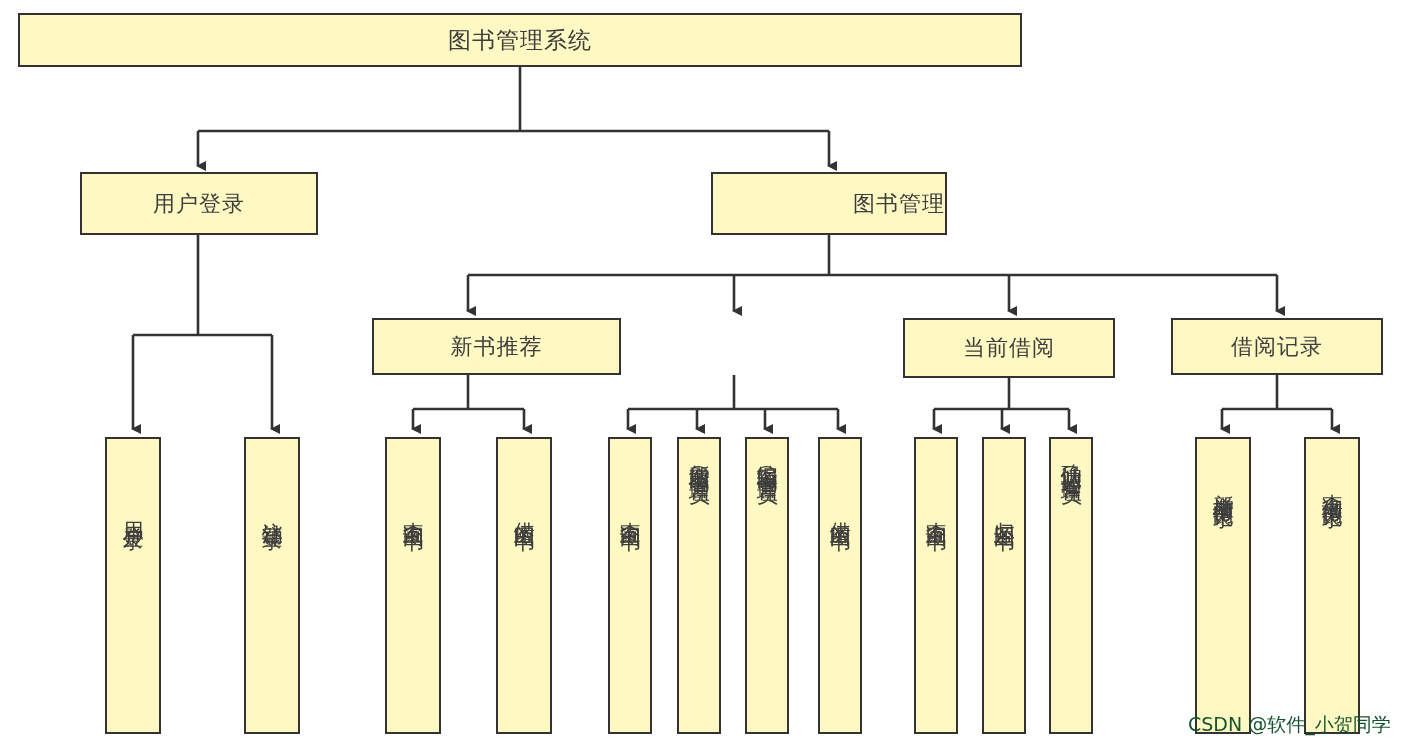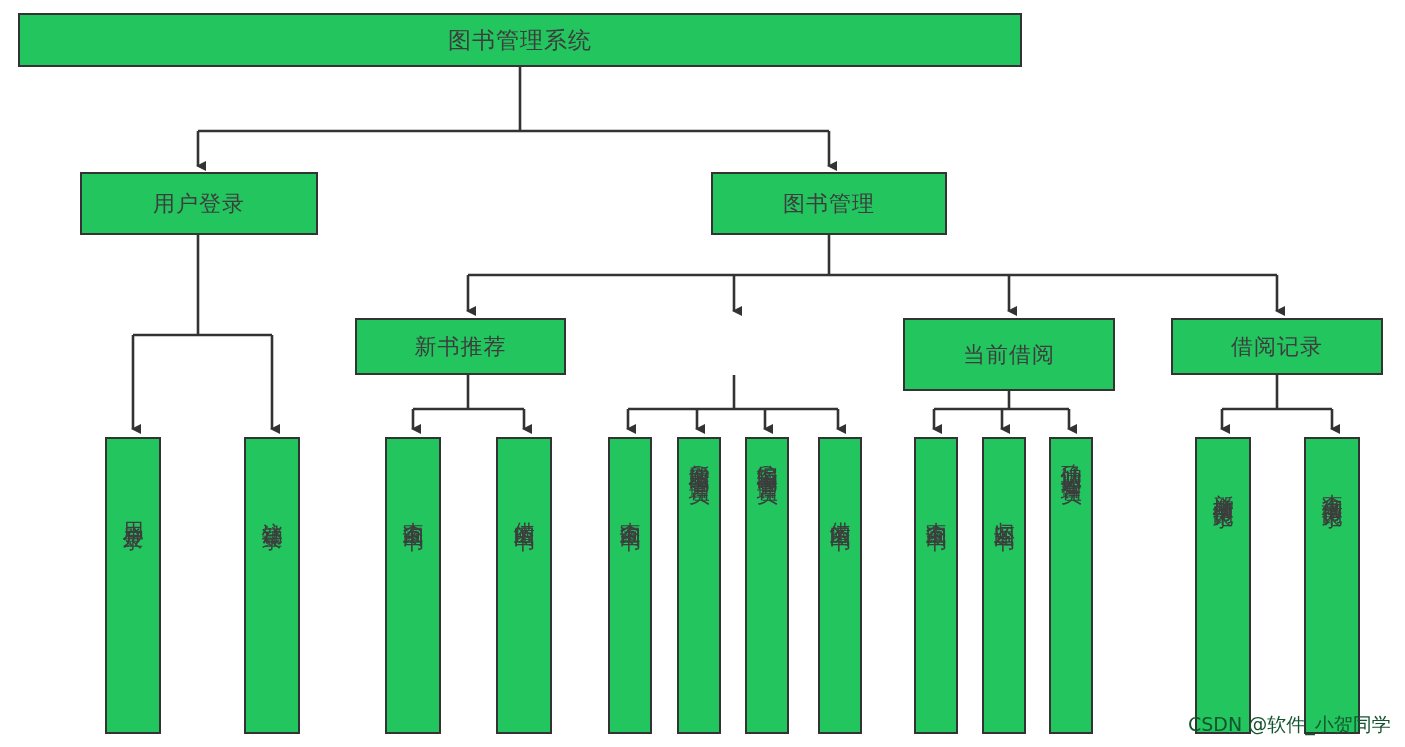--- a/index.html
+++ b/index.html
@@ -20,21 +20,21 @@
   svg#wires {
     position: absolute;
     left: 0;
     top: 0;
     width: 1405px;
     height: 747px;
   }
   .node {
     position: absolute;
     box-sizing: border-box;
-    background: #22c55e;
+    background: #fef9c3;
     border: 2px solid #333333;
     display: flex;
     align-items: center;
     justify-content: center;
     color: #3d3d3d;
     z-index: 2;
   }
   .node .label {
     font-size: 22px;
     line-height: 1.15;
@@ -130,28 +130,28 @@
     </g>
   </svg>
 
   <div class="node root" style="left:18px; top:13px; width:1004px; height:54px;">
     <span class="label">图书管理系统</span>
   </div>
 
   <div class="node level2" style="left:80px; top:172px; width:238px; height:63px;">
     <span class="label">用户登录</span>
   </div>
-  <div class="node level2" style="left:711px; top:172px; width:236px; height:63px;">
+  <div class="node level2" style="left:711px; top:172px; width:236px; height:63px;justify-content:flex-end;">
     <span class="label">图书管理</span>
   </div>
 
-  <div class="node level3" style="left:355px; top:318px; width:211px; height:57px;">
+  <div class="node level3" style="left:372px; top:318px; width:249px; height:57px;">
     <span class="label">新书推荐</span>
   </div>
-  <div class="node level3" style="left:903px; top:318px; width:212px; height:73px;">
+  <div class="node level3" style="left:903px; top:318px; width:212px; height:60px;">
     <span class="label">当前借阅</span>
   </div>
   <div class="node level3" style="left:1171px; top:318px; width:212px; height:57px;">
     <span class="label">借阅记录</span>
   </div>
 
   <div class="node leaf mid" style="left:105px; top:437px; width:56px; height:297px;">
     <span class="label">用户登录</span>
   </div>
   <div class="node leaf mid" style="left:244px; top:437px; width:56px; height:297px;">

